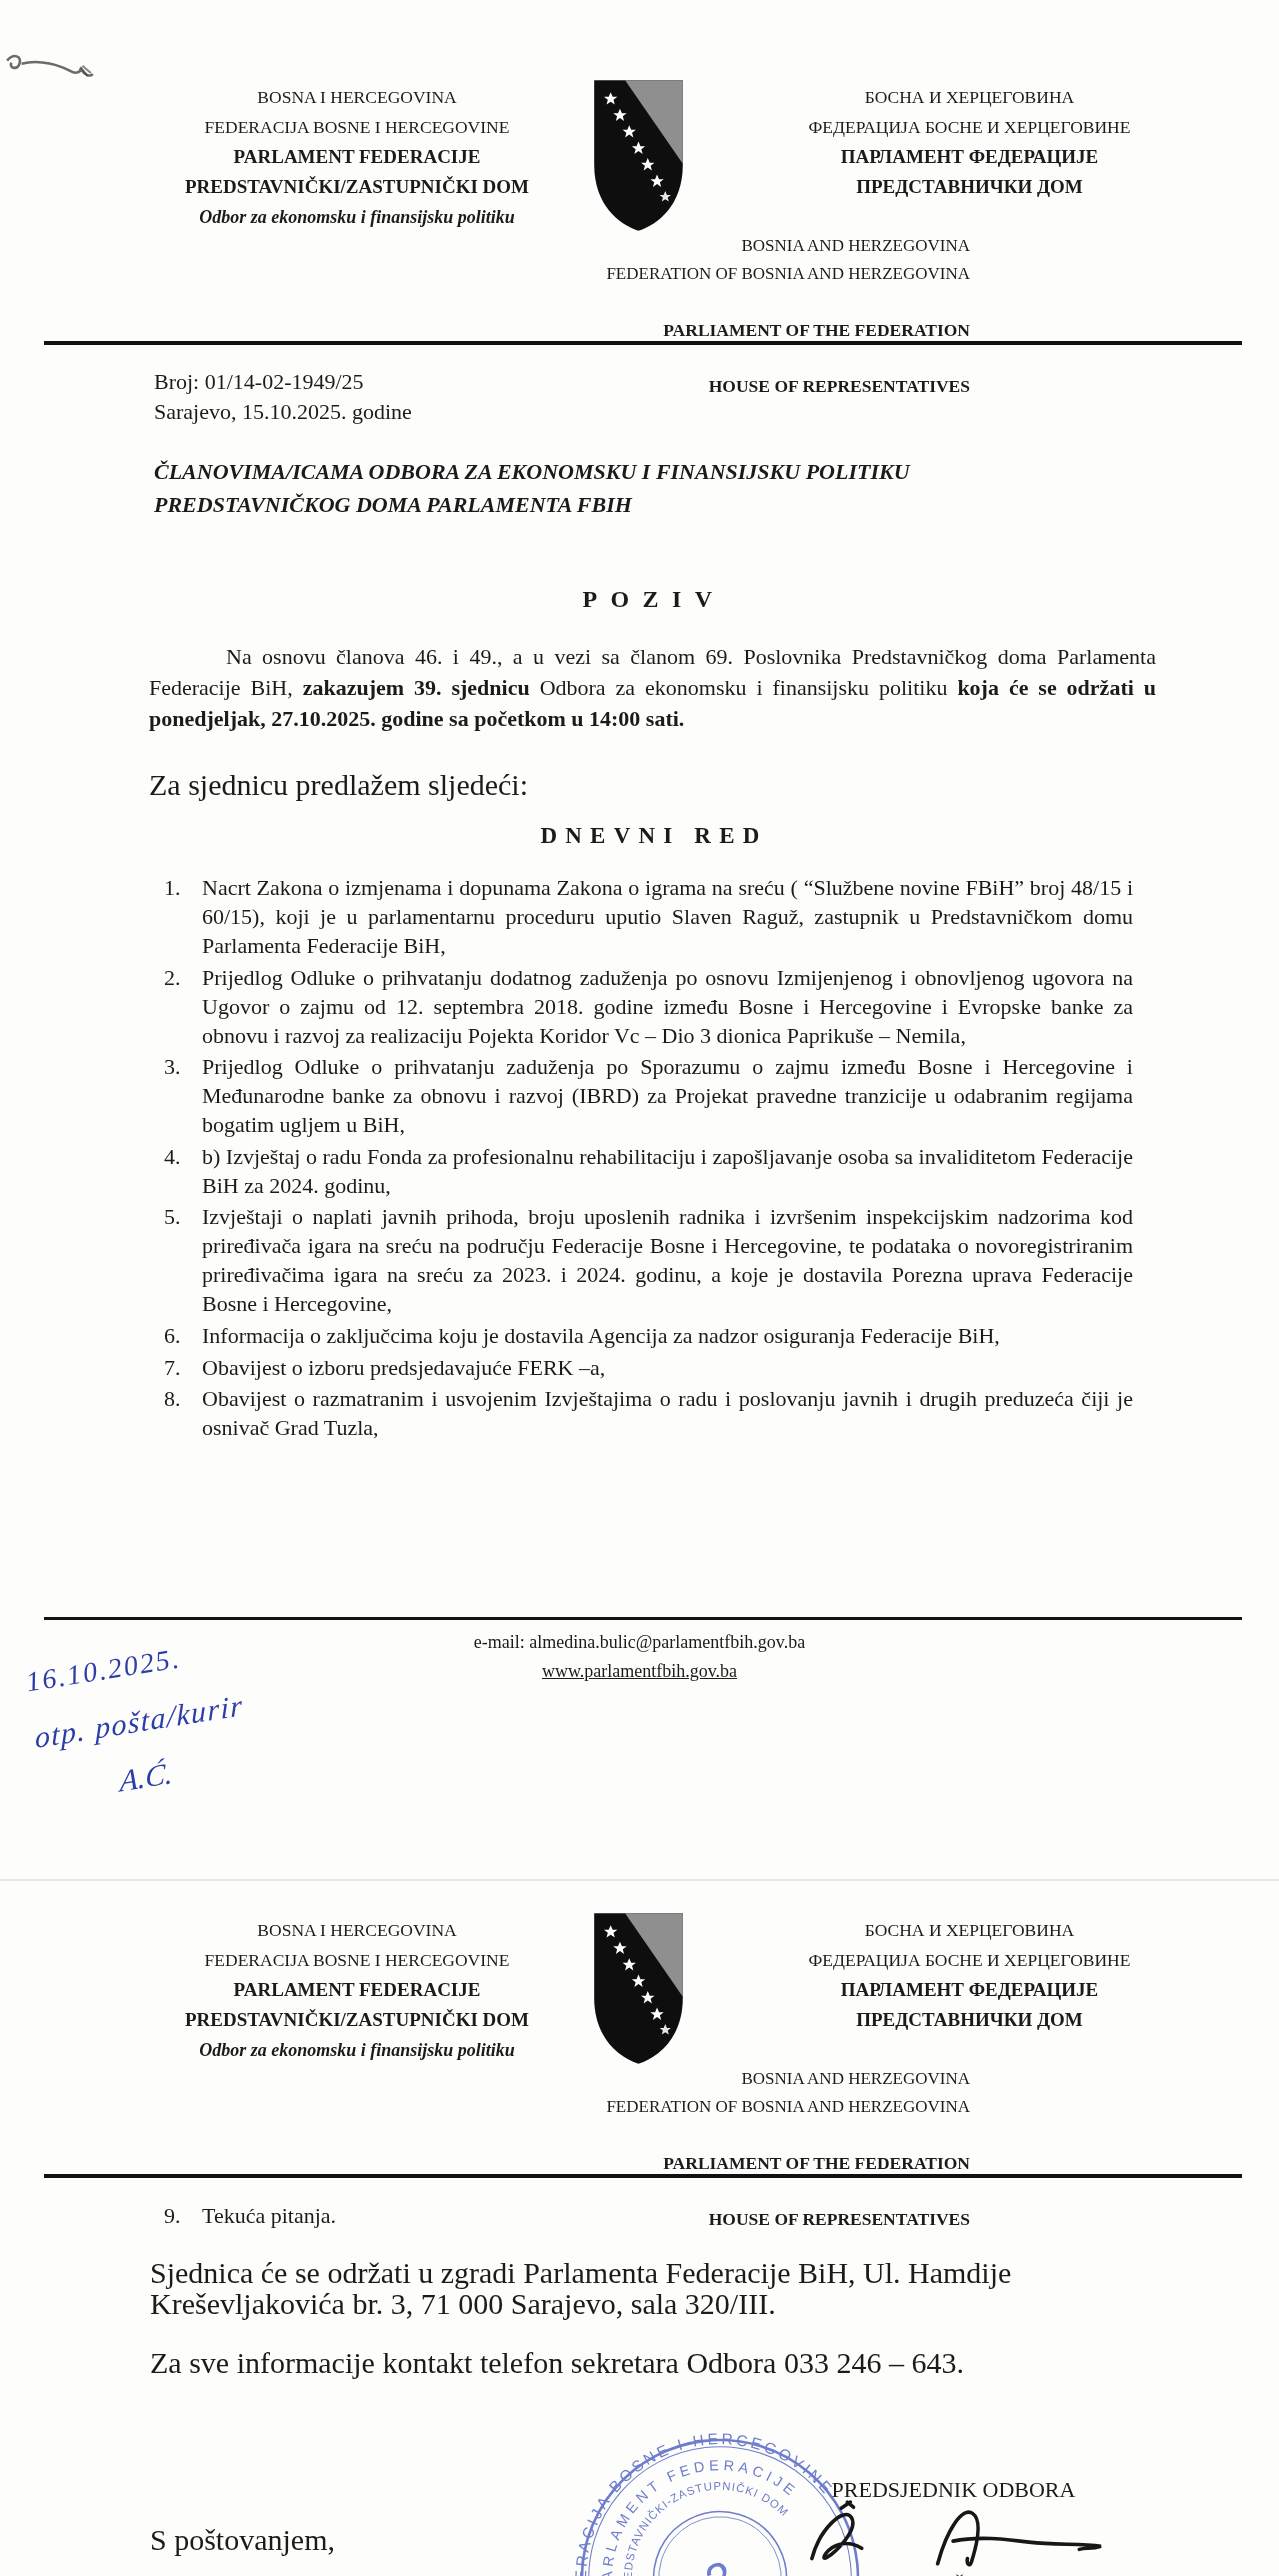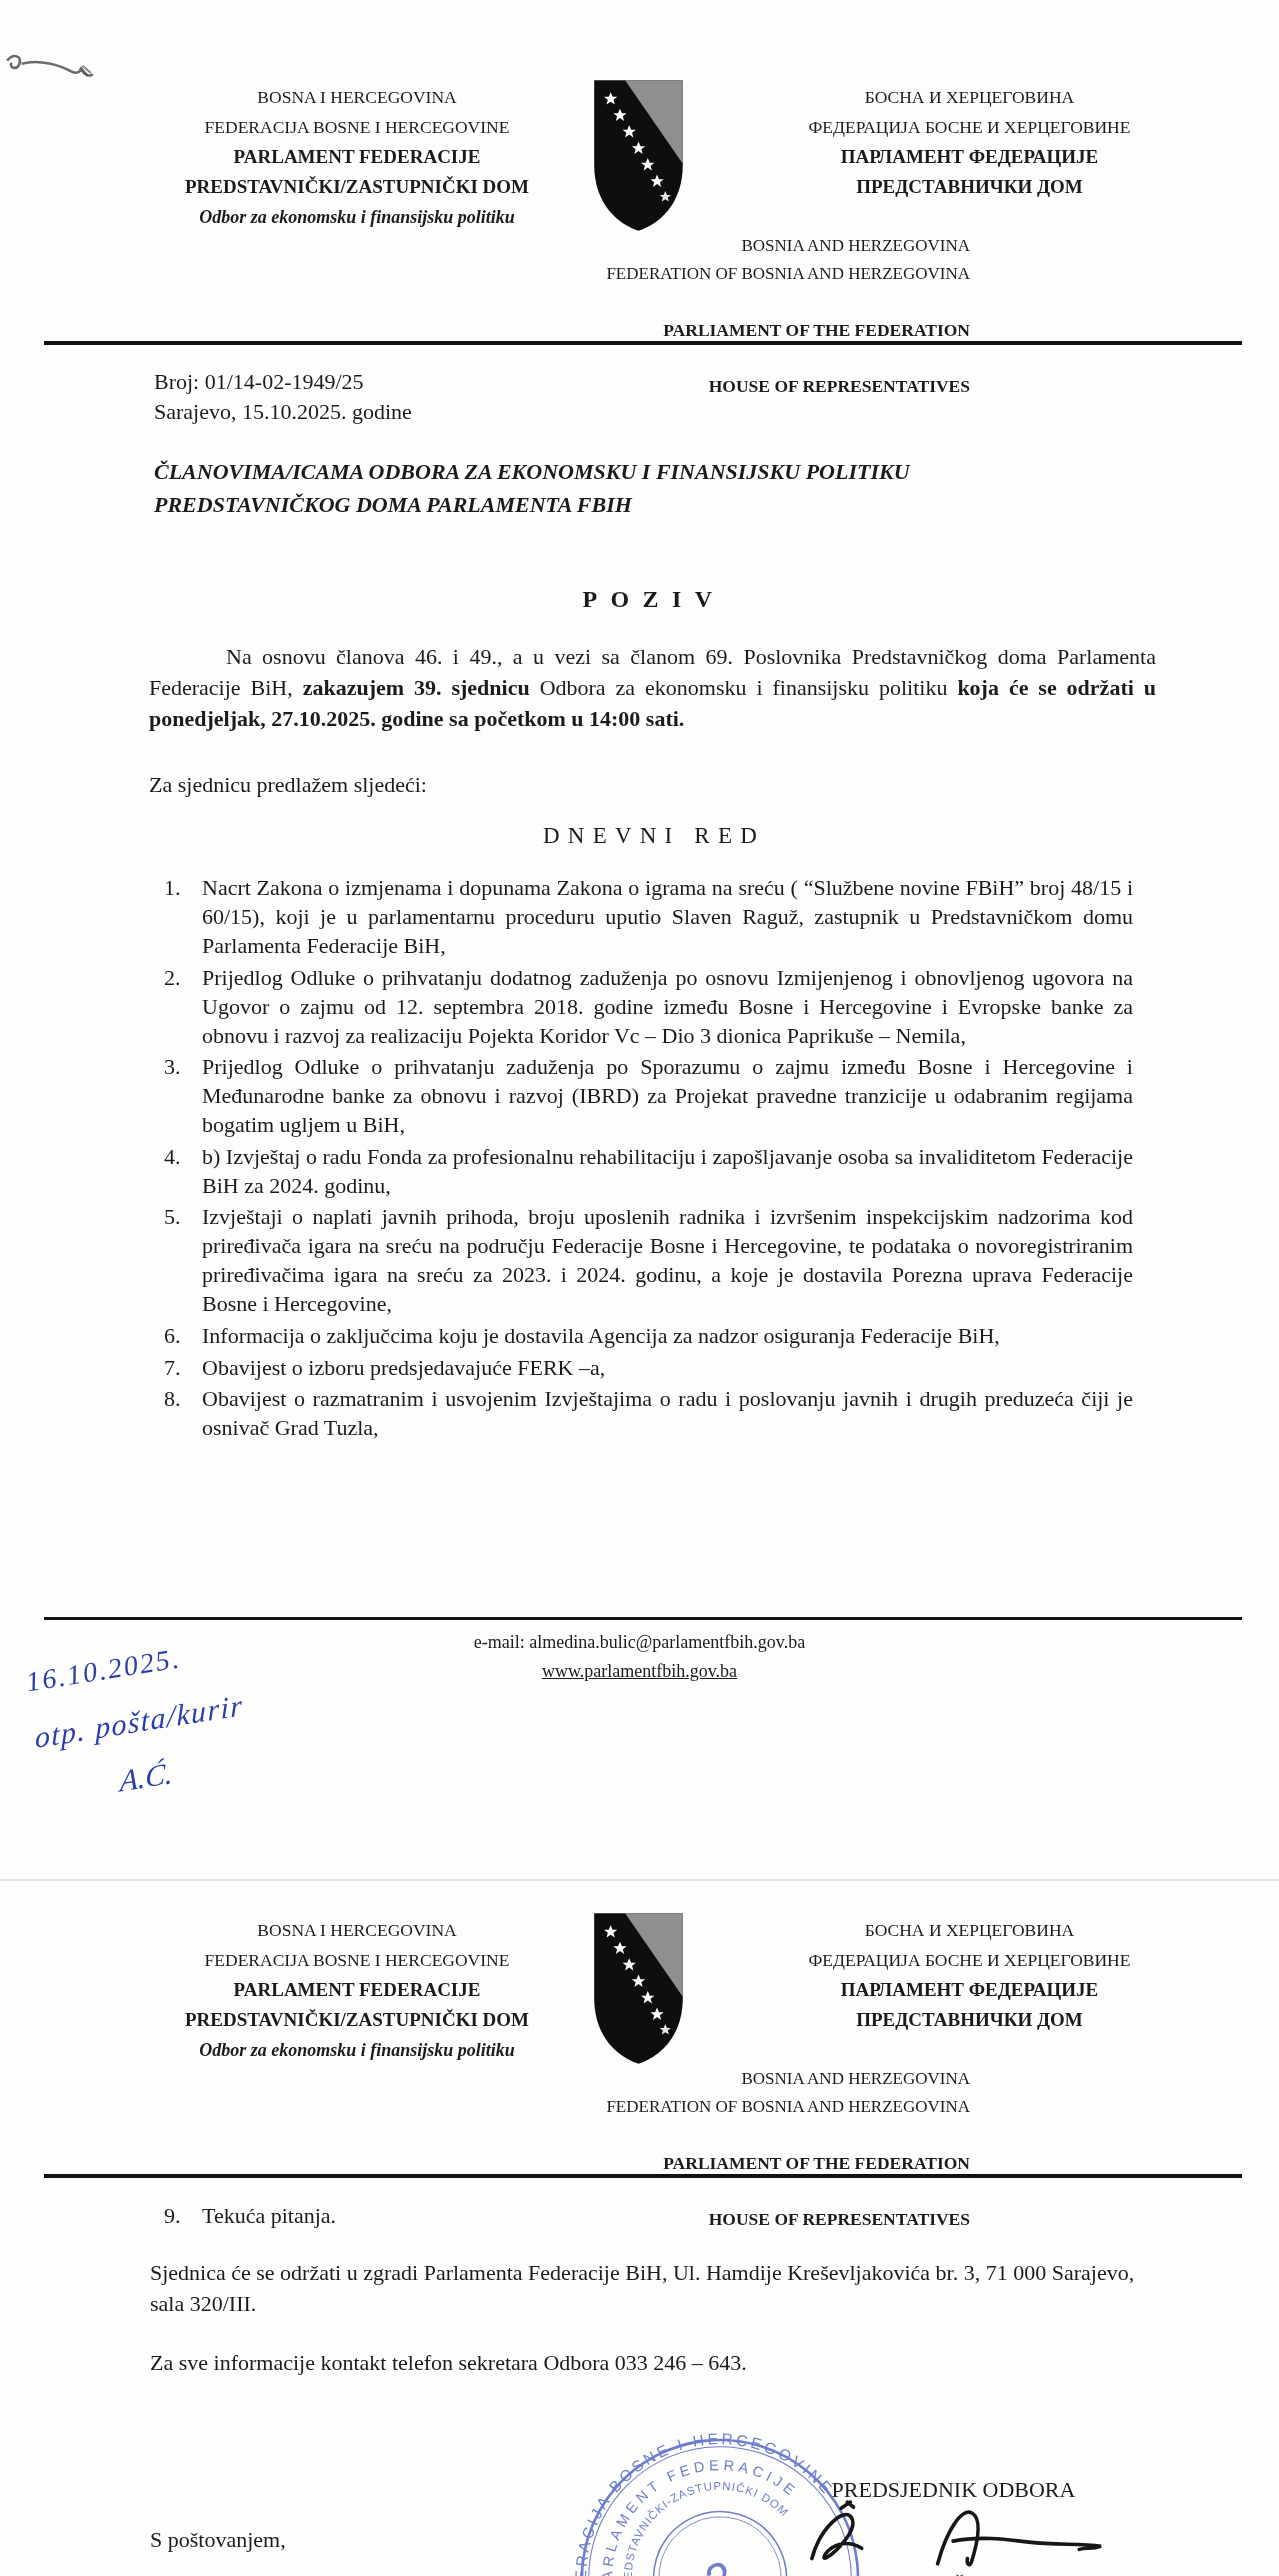--- a/index.html
+++ b/index.html
@@ -14,26 +14,26 @@
   .lh-right{position:absolute;left:697px;top:1px;width:545px;text-align:center;line-height:30px;}
   .h-sm{font-size:17.5px;}
   .h-bold{font-size:19px;font-weight:bold;}
   .h-italic{font-size:18px;font-weight:bold;font-style:italic;}
   .lh-center{position:absolute;left:309px;top:151px;width:661px;text-align:right;line-height:28px;}
   .e-sm{font-size:17px;}
   .e-bold{font-size:17.5px;font-weight:bold;margin-top:28px;}
   .lh-rule{position:absolute;left:44px;top:260px;width:1198px;height:4.1px;background:#121212;}
   .crest{position:absolute;left:588px;top:-4.1px;}
   
-  .bodytxt{font-size:22px;line-height:31px;}
+  .bodytxt{font-size:30px;line-height:31px;}
   .ref{font-size:22px;line-height:30px;}
   .addressee{font-size:22px;line-height:33px;font-weight:bold;font-style:italic;}
   .title{font-size:24px;font-weight:bold;letter-spacing:13.4px;text-align:center;}
   .intro{font-size:22px;line-height:31px;text-align:justify;text-indent:77px;}
-  .agenda-title{font-size:23px;font-weight:normal;letter-spacing:8.2px;text-align:center;}
+  .agenda-title{font-size:23px;font-weight:bold;letter-spacing:8.2px;text-align:center;}
   .agenda{font-size:22px;line-height:29px;}
   .agenda .item{display:flex;margin-bottom:2.6px;}
   .agenda .n{flex:0 0 38px;}
   .agenda .t{flex:1;text-align:justify;}
   
   .pagefooter{position:absolute;left:0;width:1279px;}
   .f-rule{position:absolute;left:44px;top:0;width:1198px;height:3.1px;background:#141414;}
   .f-lines{position:absolute;left:0;top:11.3px;width:1279px;text-align:center;font-size:18px;line-height:29px;}
   .f-lines .u{text-decoration:underline;}
   

